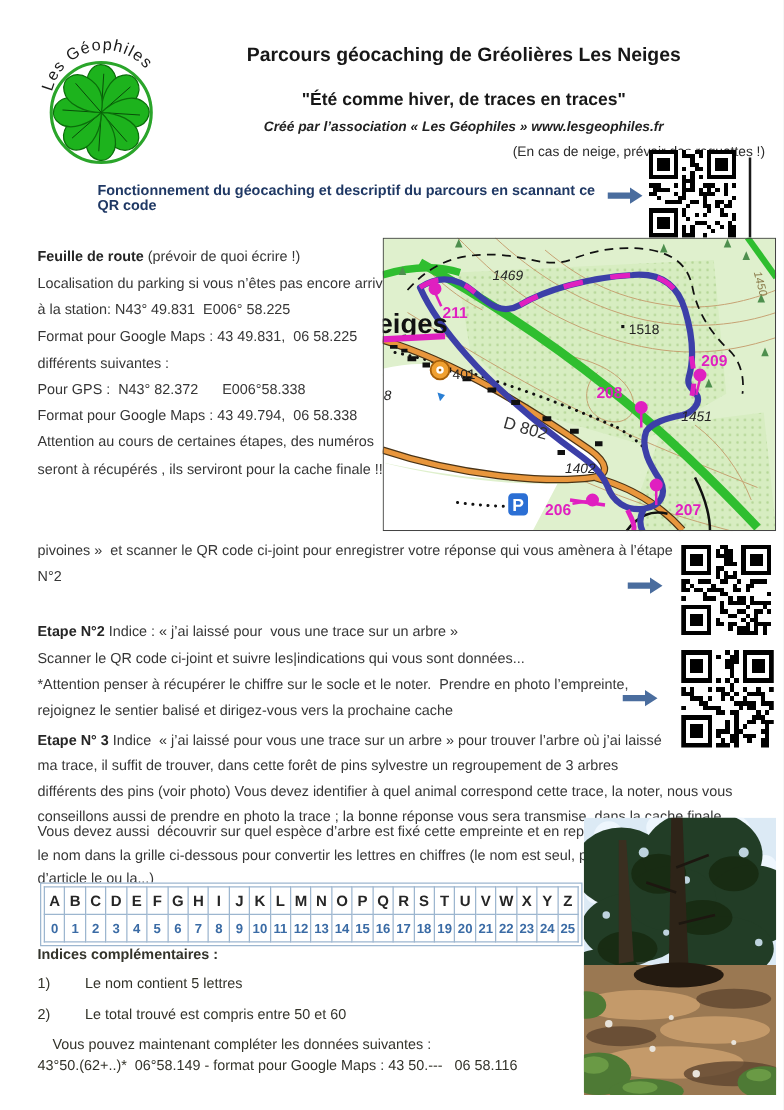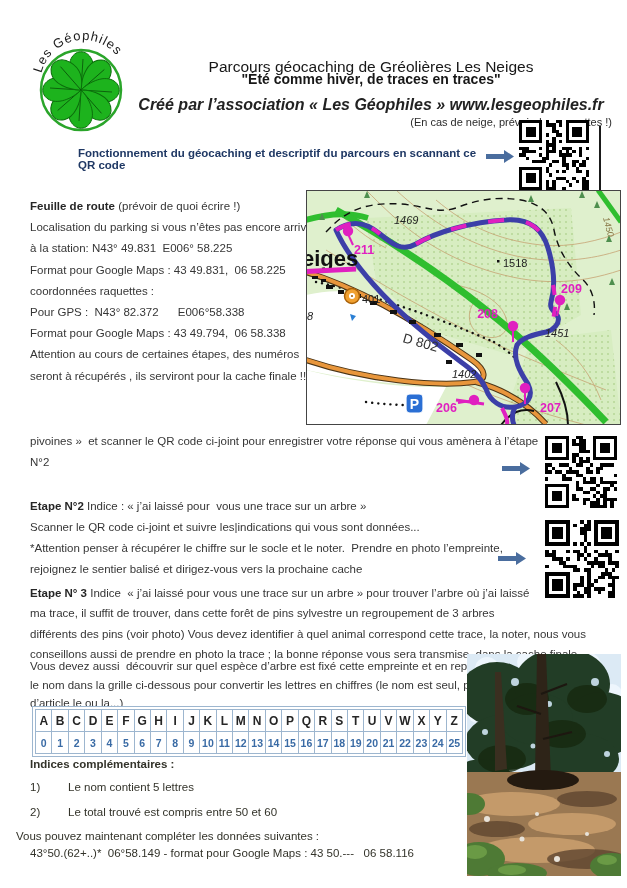--- a/index.html
+++ b/index.html
@@ -2,23 +2,23 @@
 <html><head>
 <meta charset="utf-8">
 <style>
   html,body{margin:0;padding:0;background:#e9e9e9;}
   .page{position:relative;width:627px;height:888px;background:#ffffff;overflow:hidden;
         font-family:"Liberation Sans",sans-serif;color:#363636;}
   .abs{position:absolute;}
   .tl{white-space:pre;}
   .para{position:absolute;font-size:11.5px;color:#363636;}
   .para b{color:#262626;}
-  .h-title{font-weight:normal;font-size:15.5px;color:#171717;text-align:center;margin-top:22px;}
+  .h-title{font-weight:bold;font-size:15.5px;color:#171717;text-align:center;}
   .h-sub{font-weight:bold;font-size:14px;color:#171717;text-align:center;}
-  .h-credit{font-style:italic;font-weight:600;font-size:16px;color:#222;text-align:center;}
+  .h-credit{font-style:italic;font-weight:600;font-size:11px;color:#222;text-align:center;}
   .h-note{font-size:11px;color:#2b2b2b;text-align:right;}
   .qr-line{font-weight:bold;font-size:11.5px;color:#1f3864;}
   .qr{position:absolute;background:#fff;}
   .qr svg{width:100%;height:100%;display:block;}
   .arrow{position:absolute;}
   .caret{position:absolute;width:1.5px;background:#1a1a1a;}
   .conv-wrap{position:absolute;border:1px solid #9db6cf;background:#fff;padding:2px;}
   table.conv{border-collapse:collapse;table-layout:fixed;width:428px;}
   table.conv td{border:1px solid #9db6cf;text-align:center;font-weight:bold;padding:0;height:21px;overflow:hidden;}
   tr.row-letters td{font-size:12px;color:#262626;}
@@ -192,21 +192,21 @@
         <rect x="2" y="16" width="3" height="3" fill="#000"></rect>
       </svg>
     </div>
   <div class="caret" style="left:599px;top:126px;height:64px;"></div>
 
   <div class="para" style="left:30px;top:196px;width:280px;line-height:21.2px;">
       <div class="tl"><b>Feuille de route </b>(prévoir de quoi écrire !)</div>
       <div class="tl">Localisation du parking si vous n’êtes pas encore arrivé</div>
       <div class="tl">à la station: N43° 49.831  E006° 58.225</div>
       <div class="tl">Format pour Google Maps : 43 49.831,  06 58.225</div>
-      <div class="tl">coordonnées raquettes :</div>
+      <div class="tl">différents suivantes :</div>
       <div class="tl">Pour GPS :  N43° 82.372      E006°58.338</div>
       <div class="tl">Format pour Google Maps : 43 49.794,  06 58.338</div>
       <div class="tl">Attention au cours de certaines étapes, des numéros</div>
       <div class="tl">seront à récupérés , ils serviront pour la cache finale !!!</div>
     </div>
 
   <div class="map-frame" style="left:306px;top:190px;width:315px;height:235px;">
     <svg viewBox="0 0 315 235" width="315" height="235">
       <defs>
         <pattern id="dots" width="6" height="6" patternUnits="userSpaceOnUse">
@@ -686,21 +686,21 @@
       </table>
   </div>
   <div class="caret" style="left:474px;top:700px;height:54px;"></div>
 
   <div class="indices-h" style="left:30px;top:758px;">Indices complémentaires :</div>
   <div class="index-num" style="left:30px;top:781px;">1)</div>
   <div class="index-txt" style="left:68px;top:781px;">Le nom contient 5 lettres</div>
   <div class="index-num" style="left:30px;top:806px;">2)</div>
   <div class="index-txt" style="left:68px;top:806px;">Le total trouvé est compris entre 50 et 60</div>
 
-  <div class="final" style="left:16px;top:830px;">Vous pouvez maintenant compléter les données suivantes :</div>
+  <div class="final" style="left:42px;top:830px;">Vous pouvez maintenant compléter les données suivantes :</div>
   <div class="final" style="left:30px;top:847px;">43°50.(62+..)*  06°58.149 - format pour Google Maps : 43 50.---   06 58.116</div>
 
   <div class="photo-frame" style="left:467px;top:654px;width:154px;height:222px;">
     <svg viewBox="0 0 154 222" width="154" height="222">
       <rect width="154" height="222" fill="#dceaf5"></rect>
       <g fill="#eef6fd">
         <circle cx="20" cy="15" r="12"></circle>
           <circle cx="60" cy="8" r="10"></circle>
           <circle cx="120" cy="12" r="14"></circle>
         <circle cx="145" cy="40" r="10"></circle>

